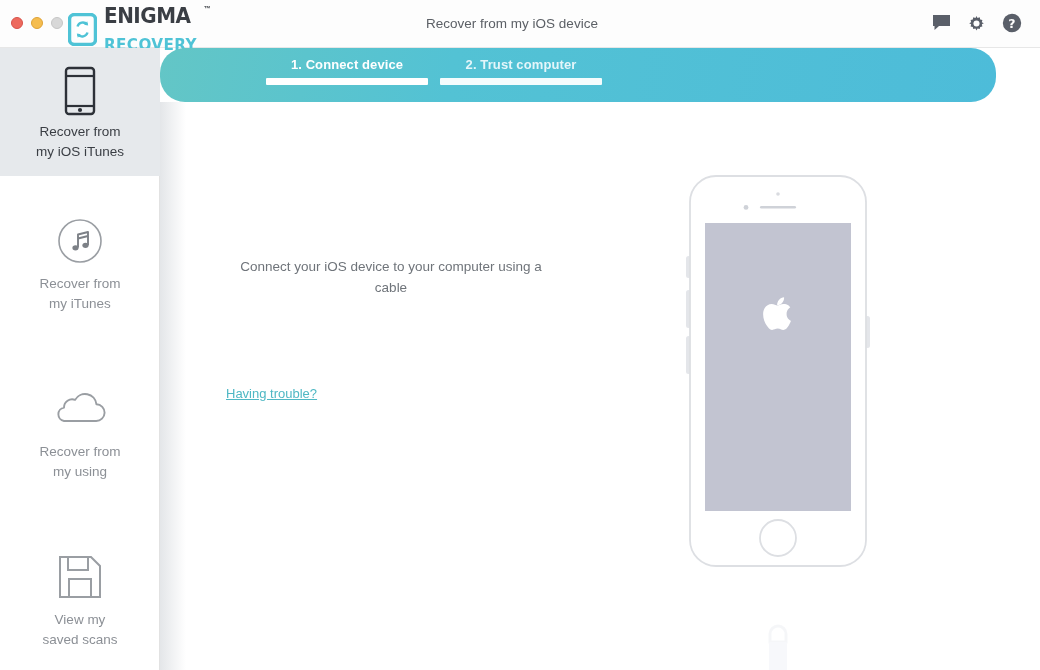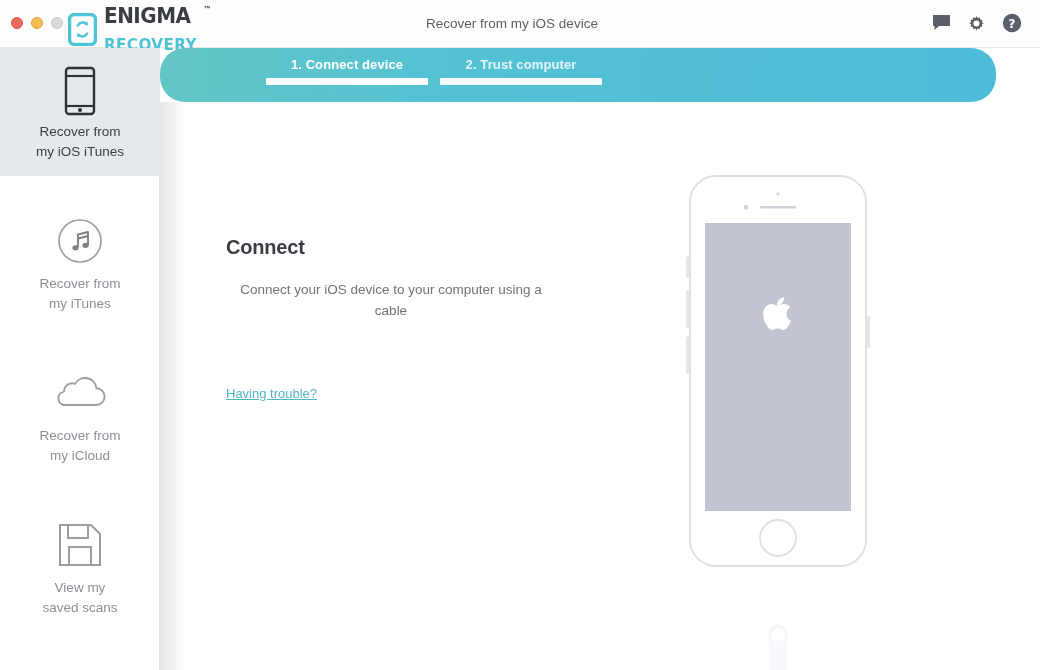--- a/index.html
+++ b/index.html
@@ -76,21 +76,21 @@
   
   .sidebar {
     position: absolute; left: 0; top: 48px;
     width: 160px; height: 622px;
     background: #ffffff;
     border-right: 1px solid #e2e2e2;
     z-index: 3;
   }
   .side-item {
     width: 160px;
-    padding-top: 16px; padding-bottom: 14px;
+    padding-top: 16px; padding-bottom: 30px;
     display: flex; flex-direction: column; align-items: center;
     cursor: pointer;
   }
   .side-item.active { background: #e6e9ec; height: 128px; padding-top: 18px; }
   .side-icon { height: 54px; display: flex; align-items: center; justify-content: center; }
   .side-label {
     margin-top: 6px;
     font-size: 13.5px; line-height: 20px; color: #8c9096;
     text-align: center;
   }
@@ -267,21 +267,21 @@
 
     <div class="gap-b"></div>
 
     <div class="side-item">
       <div class="side-icon">
         <svg width="52" height="36" viewBox="0 0 52 36">
           <path d="M10 30 H42 a8.4 8.4 0 0 0 0.4 -16.8 a11.4 11.4 0 0 0 -21.3 -4.3 a8.2 8.2 0 0 0 -11.1 7.7 A6.8 6.8 0 0 0 10 30 Z" fill="none" stroke="#9a9ea3" stroke-width="1.9" stroke-linejoin="round"></path>
         </svg>
       </div>
       <div class="side-label">
-        <span>Recover from</span><br><span>my iCloud</span>
+        <span>Recover from</span><br><span>my using</span>
       </div>
     </div>
 
     <div class="gap-c"></div>
 
     <div class="side-item">
       <div class="side-icon">
         <svg width="46" height="46" viewBox="0 0 46 46">
           <path d="M3 3 H34 L43 12 V43 H3 Z" fill="none" stroke="#9a9ea3" stroke-width="2"></path>
           <path d="M11 3 V16 H31 V3" fill="none" stroke="#9a9ea3" stroke-width="2"></path>
@@ -290,21 +290,20 @@
       </div>
       <div class="side-label">
         <span>View my</span><br><span>saved scans</span>
       </div>
     </div>
   </div>
 
   <div class="content">
 
     <div class="panel-text">
-      <div class="panel-title">Connect</div>
       <div class="panel-desc">Connect your iOS device to your computer using a cable</div>
     </div>
 
     <div class="trouble-link">Having trouble?</div>
 
     <div class="phone-wrap">
       <svg width="200" height="405" viewBox="0 0 200 405">
 
         <rect x="8" y="88" width="5" height="22" rx="2.5" fill="#e4e6ea"></rect>
         <rect x="8" y="122" width="5" height="38" rx="2.5" fill="#e4e6ea"></rect>

